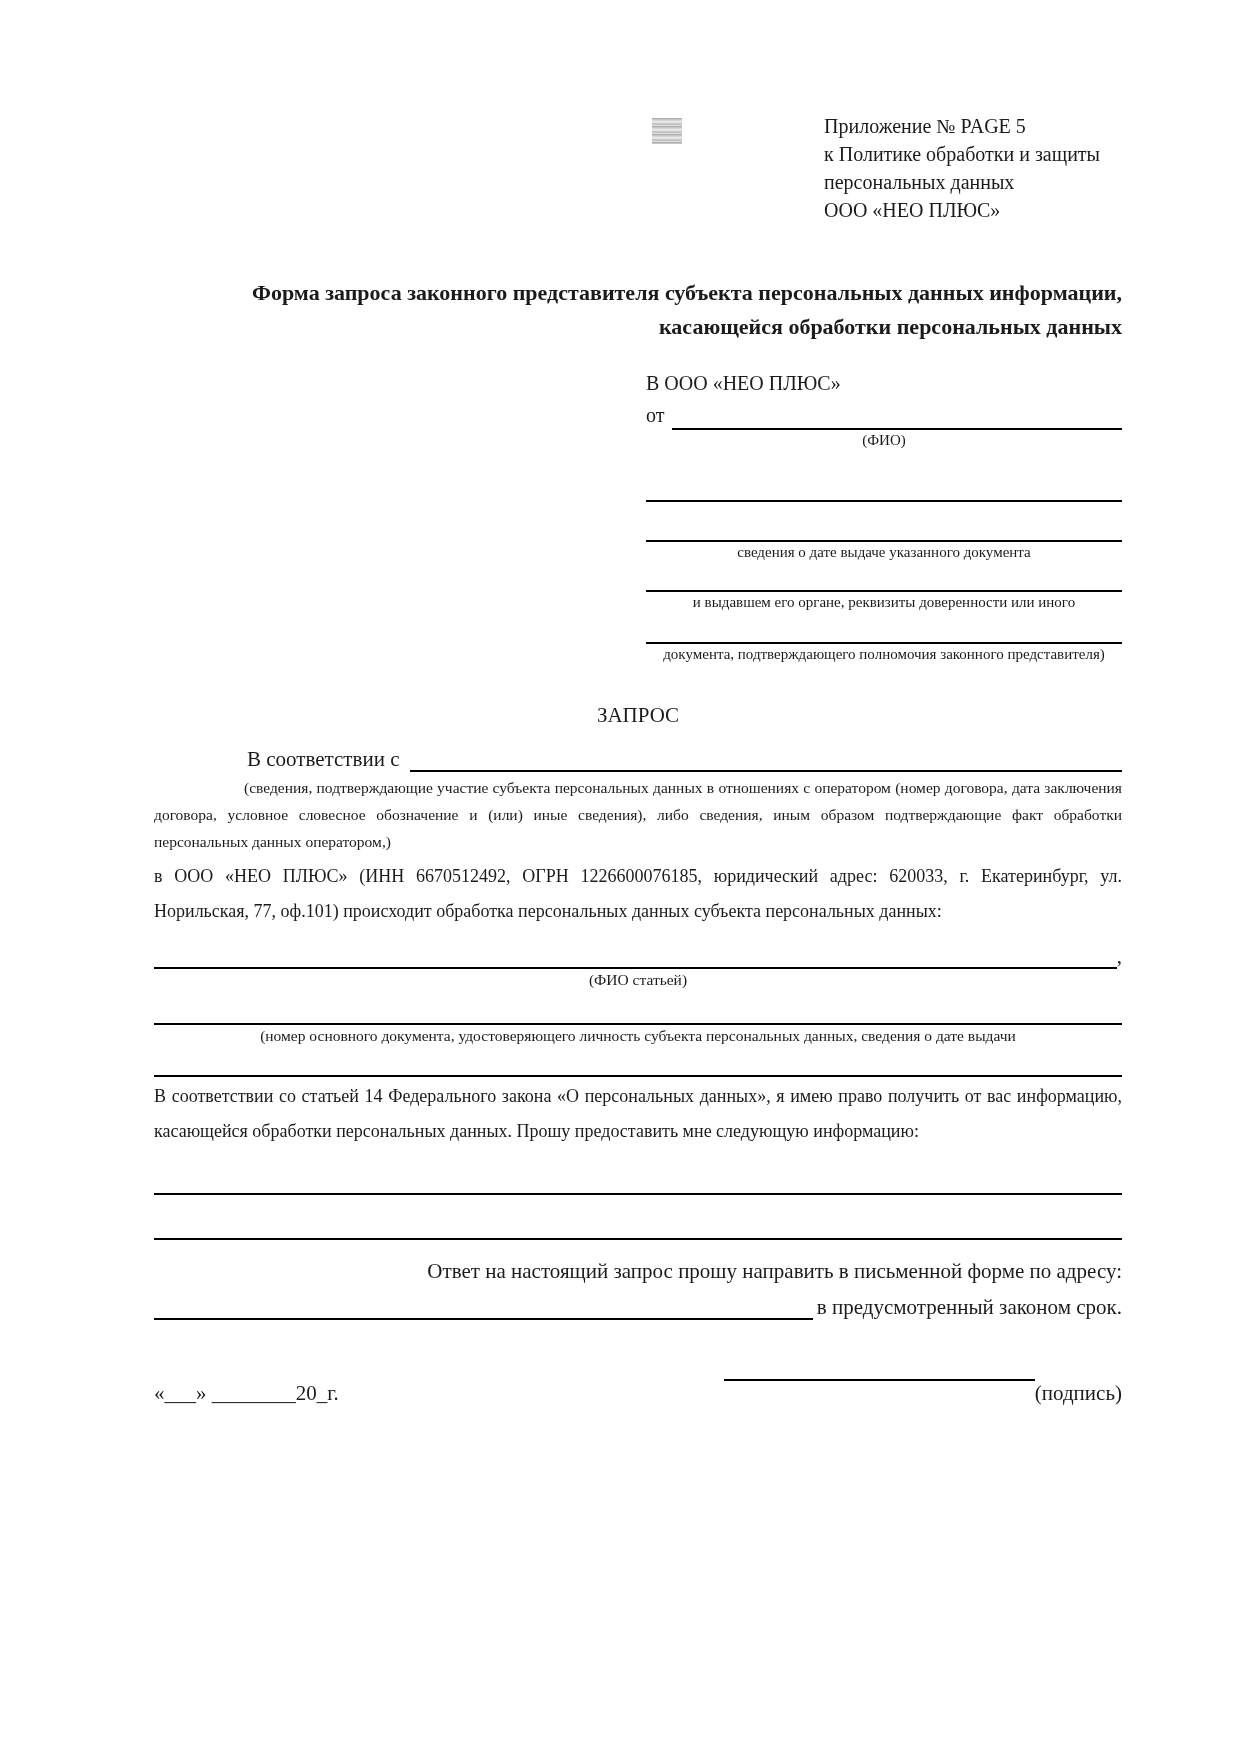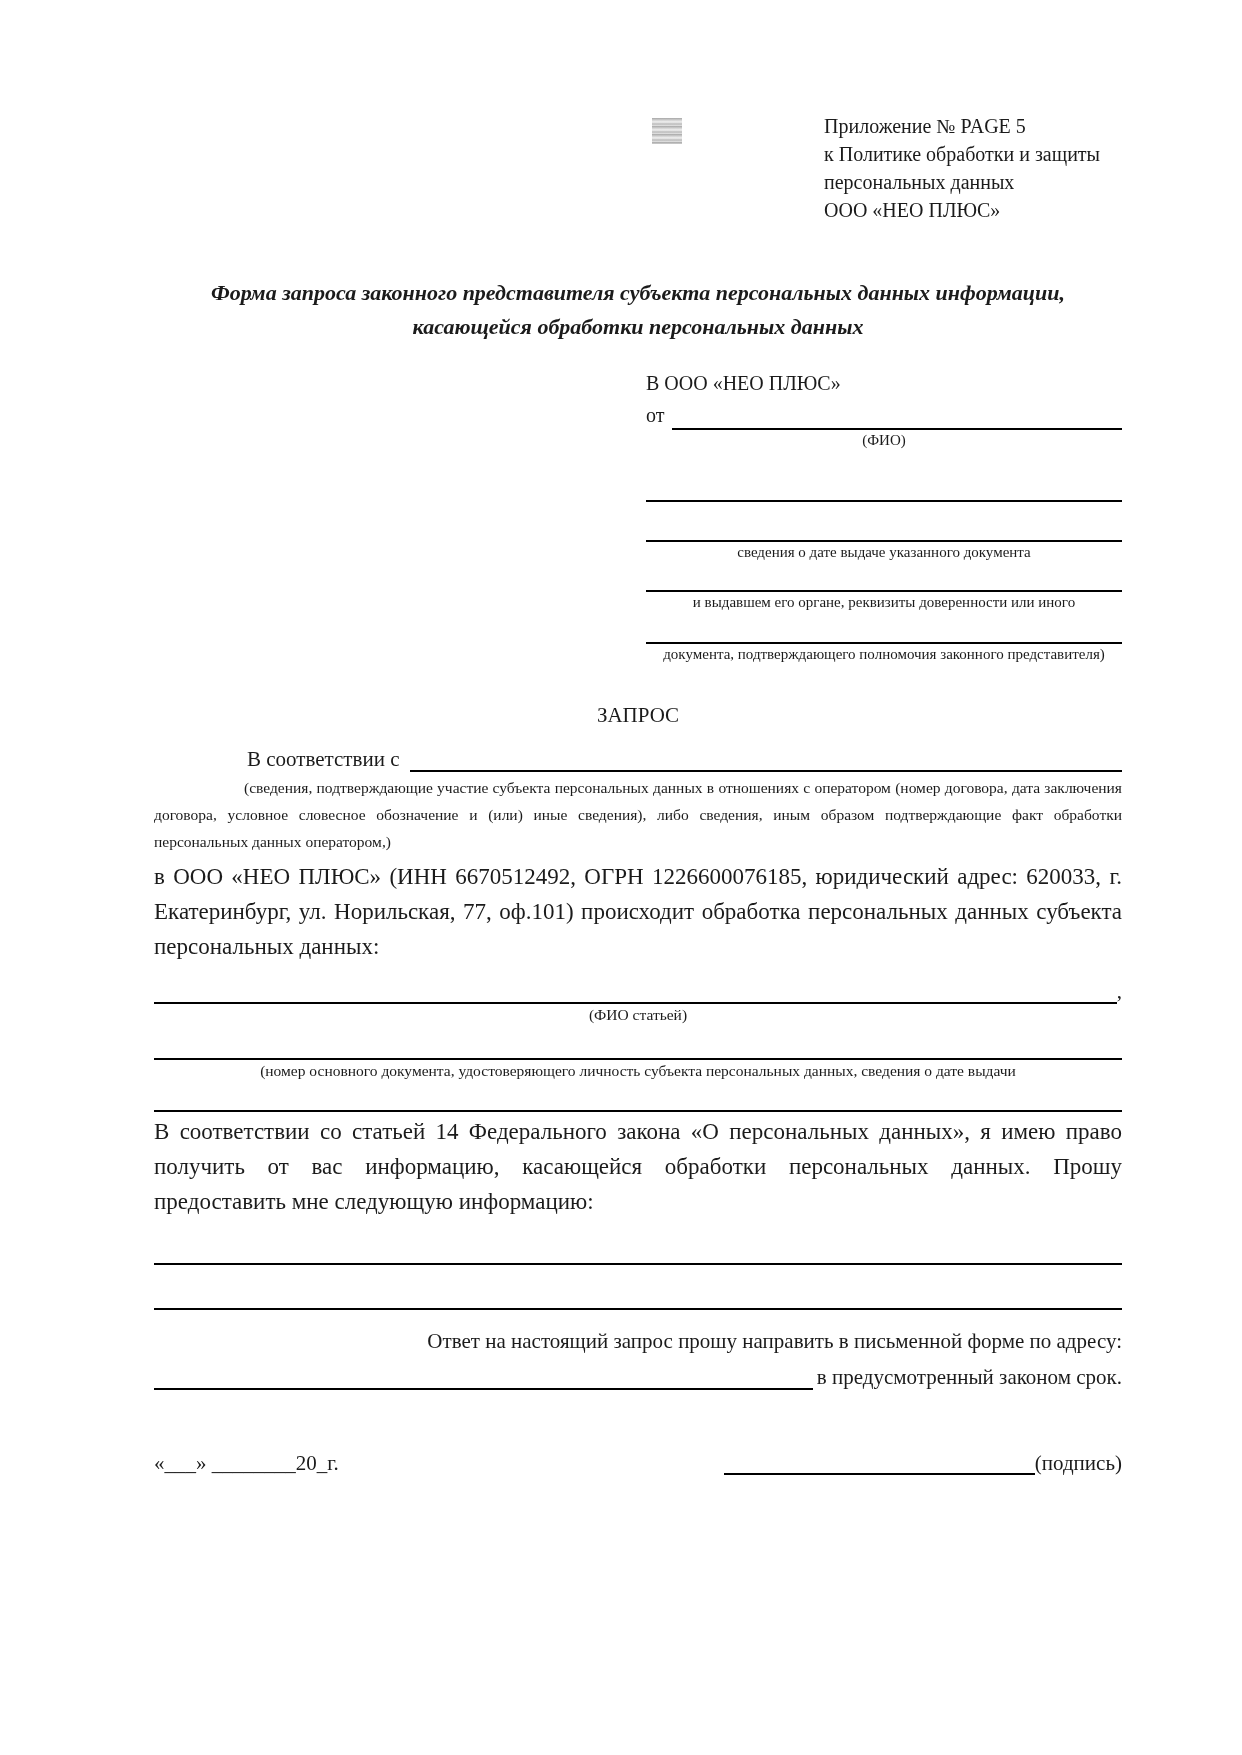--- a/index.html
+++ b/index.html
@@ -23,23 +23,23 @@
     background:repeating-linear-gradient(180deg,
       #9d9d9d 0px,#c9c9c9 2px,#f0f0f0 4px,#b3b3b3 6px,#e4e4e4 8px);
     opacity:.9;
   }
   .header-block{
     margin-left:670px; padding-top:112px;
     font-size:20px; line-height:28px;
   }
   .doc-title{
     margin-top:52px;
-    text-align:center;
+    text-align:right;
     font-weight:bold;
-    font-size:22px; line-height:34px;font-style:italic;
+    font-size:22px; line-height:34px;
   }
   .addressee{
     margin-left:492px; width:476px;
     margin-top:24px;
     font-size:20px; line-height:30px;
   }
   .from-row{display:flex; align-items:flex-end; height:32px;}
   .from-row .lbl{flex:0 0 auto; padding-right:8px;}
   .fill-line{flex:1 1 auto; border-bottom:2px solid #000; height:1px; min-width:20px;}
   .cap{
@@ -51,33 +51,33 @@
   .zapros{
     margin-top:36px; text-align:center; font-size:21px; line-height:30px;
   }
   .according-row{display:flex; align-items:flex-end; margin-top:10px; font-size:21px; height:32px;}
   .according-row .lbl{flex:0 0 auto; padding-left:93px; padding-right:10px;}
   .fine-print{
     font-size:15.5px; line-height:27px; text-align:justify; text-indent:90px;
     margin-top:2px;
   }
   .para{
-    font-size:23px; line-height:35px; text-align:justify;
+    font-size:18px; line-height:35px; text-align:justify;
   }
   .comma-row{display:flex; align-items:flex-end; height:26px; font-size:21px; margin-top:14px;}
   .full-blank{border-bottom:2px solid #000;}
   .mid-cap{font-size:15.5px; line-height:22px; text-align:center;}
   .answer-line{margin-top:16px; text-align:right; font-size:21px; line-height:30px;}
   .answer-row{display:flex; align-items:flex-end; font-size:21px; height:34px;}
   .answer-row .tail{flex:0 0 auto; padding-left:4px;}
   .footer-row{
     display:flex; justify-content:space-between; align-items:flex-end;
     margin-top:58px; font-size:21px; line-height:30px;
   }
-  .sig-group{display:flex; align-items:flex-end;}
+  .sig-group{display:flex; align-items:flex-start;}
   .sig-line{width:311px; border-bottom:2px solid #000; height:1px; margin-bottom:3px;}
 </style>
 </head>
 <body>
 
 <div class="page">
   <div class="doc-artifact"></div>
 
   <div class="content">
 

